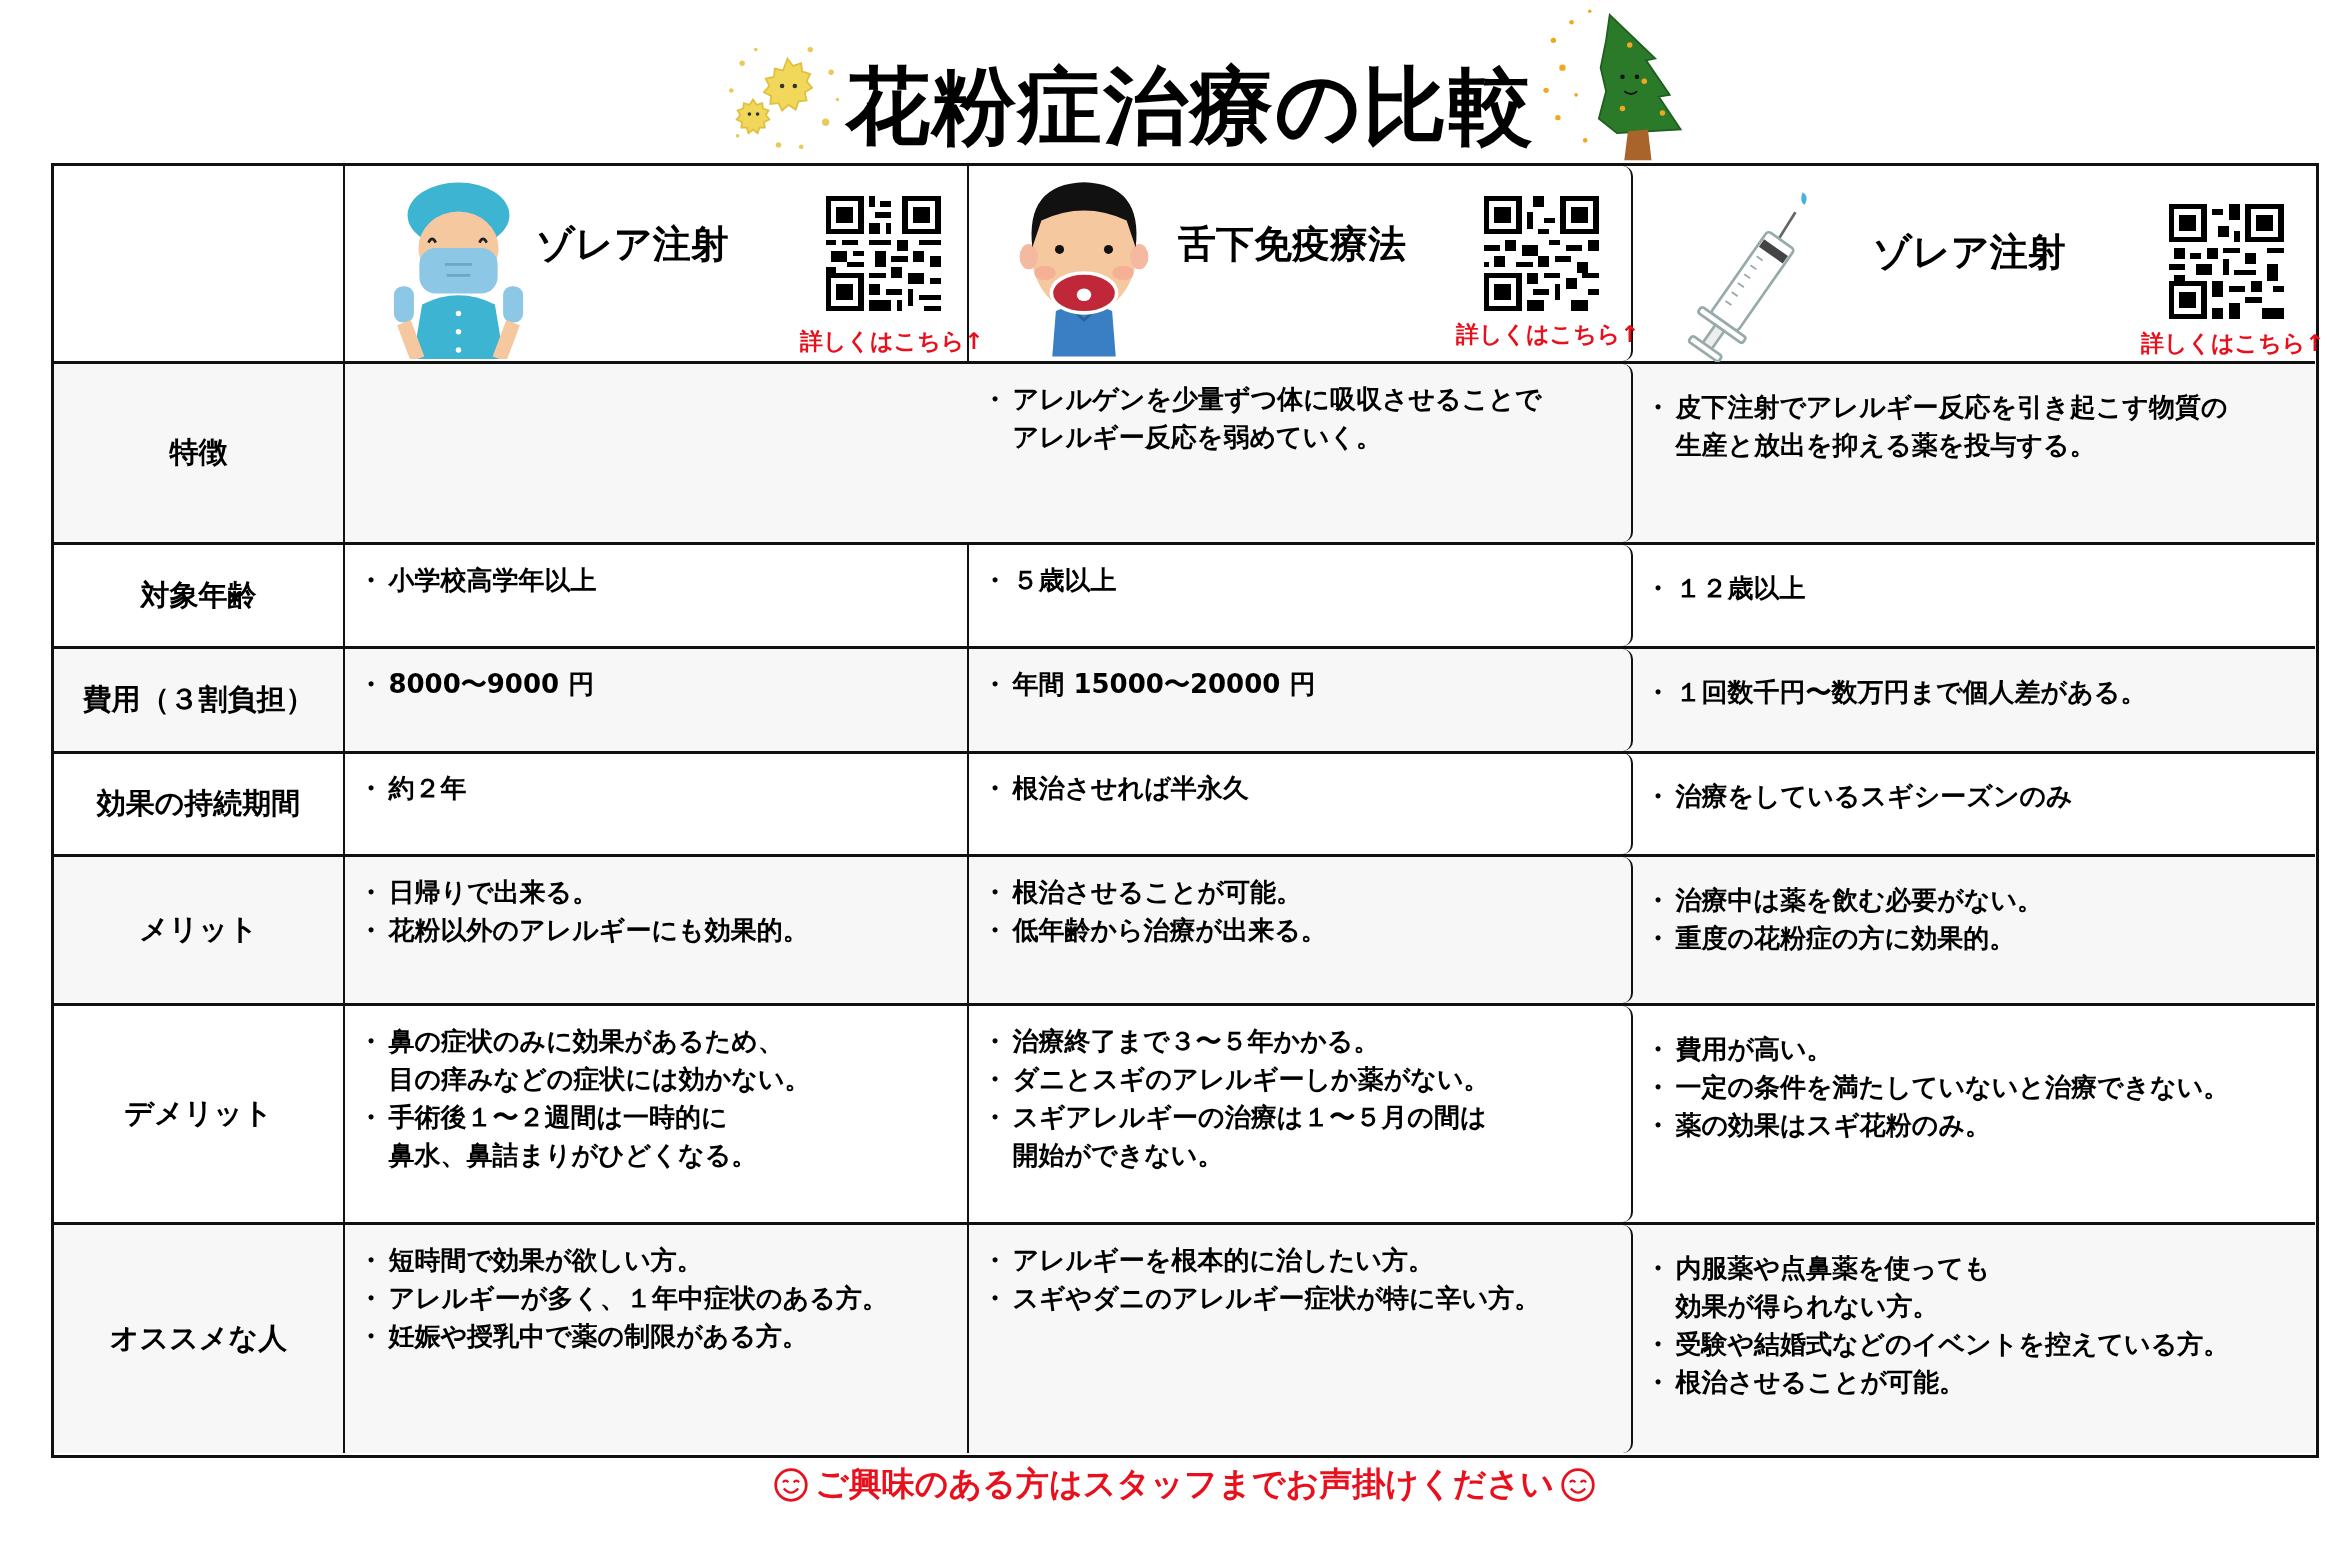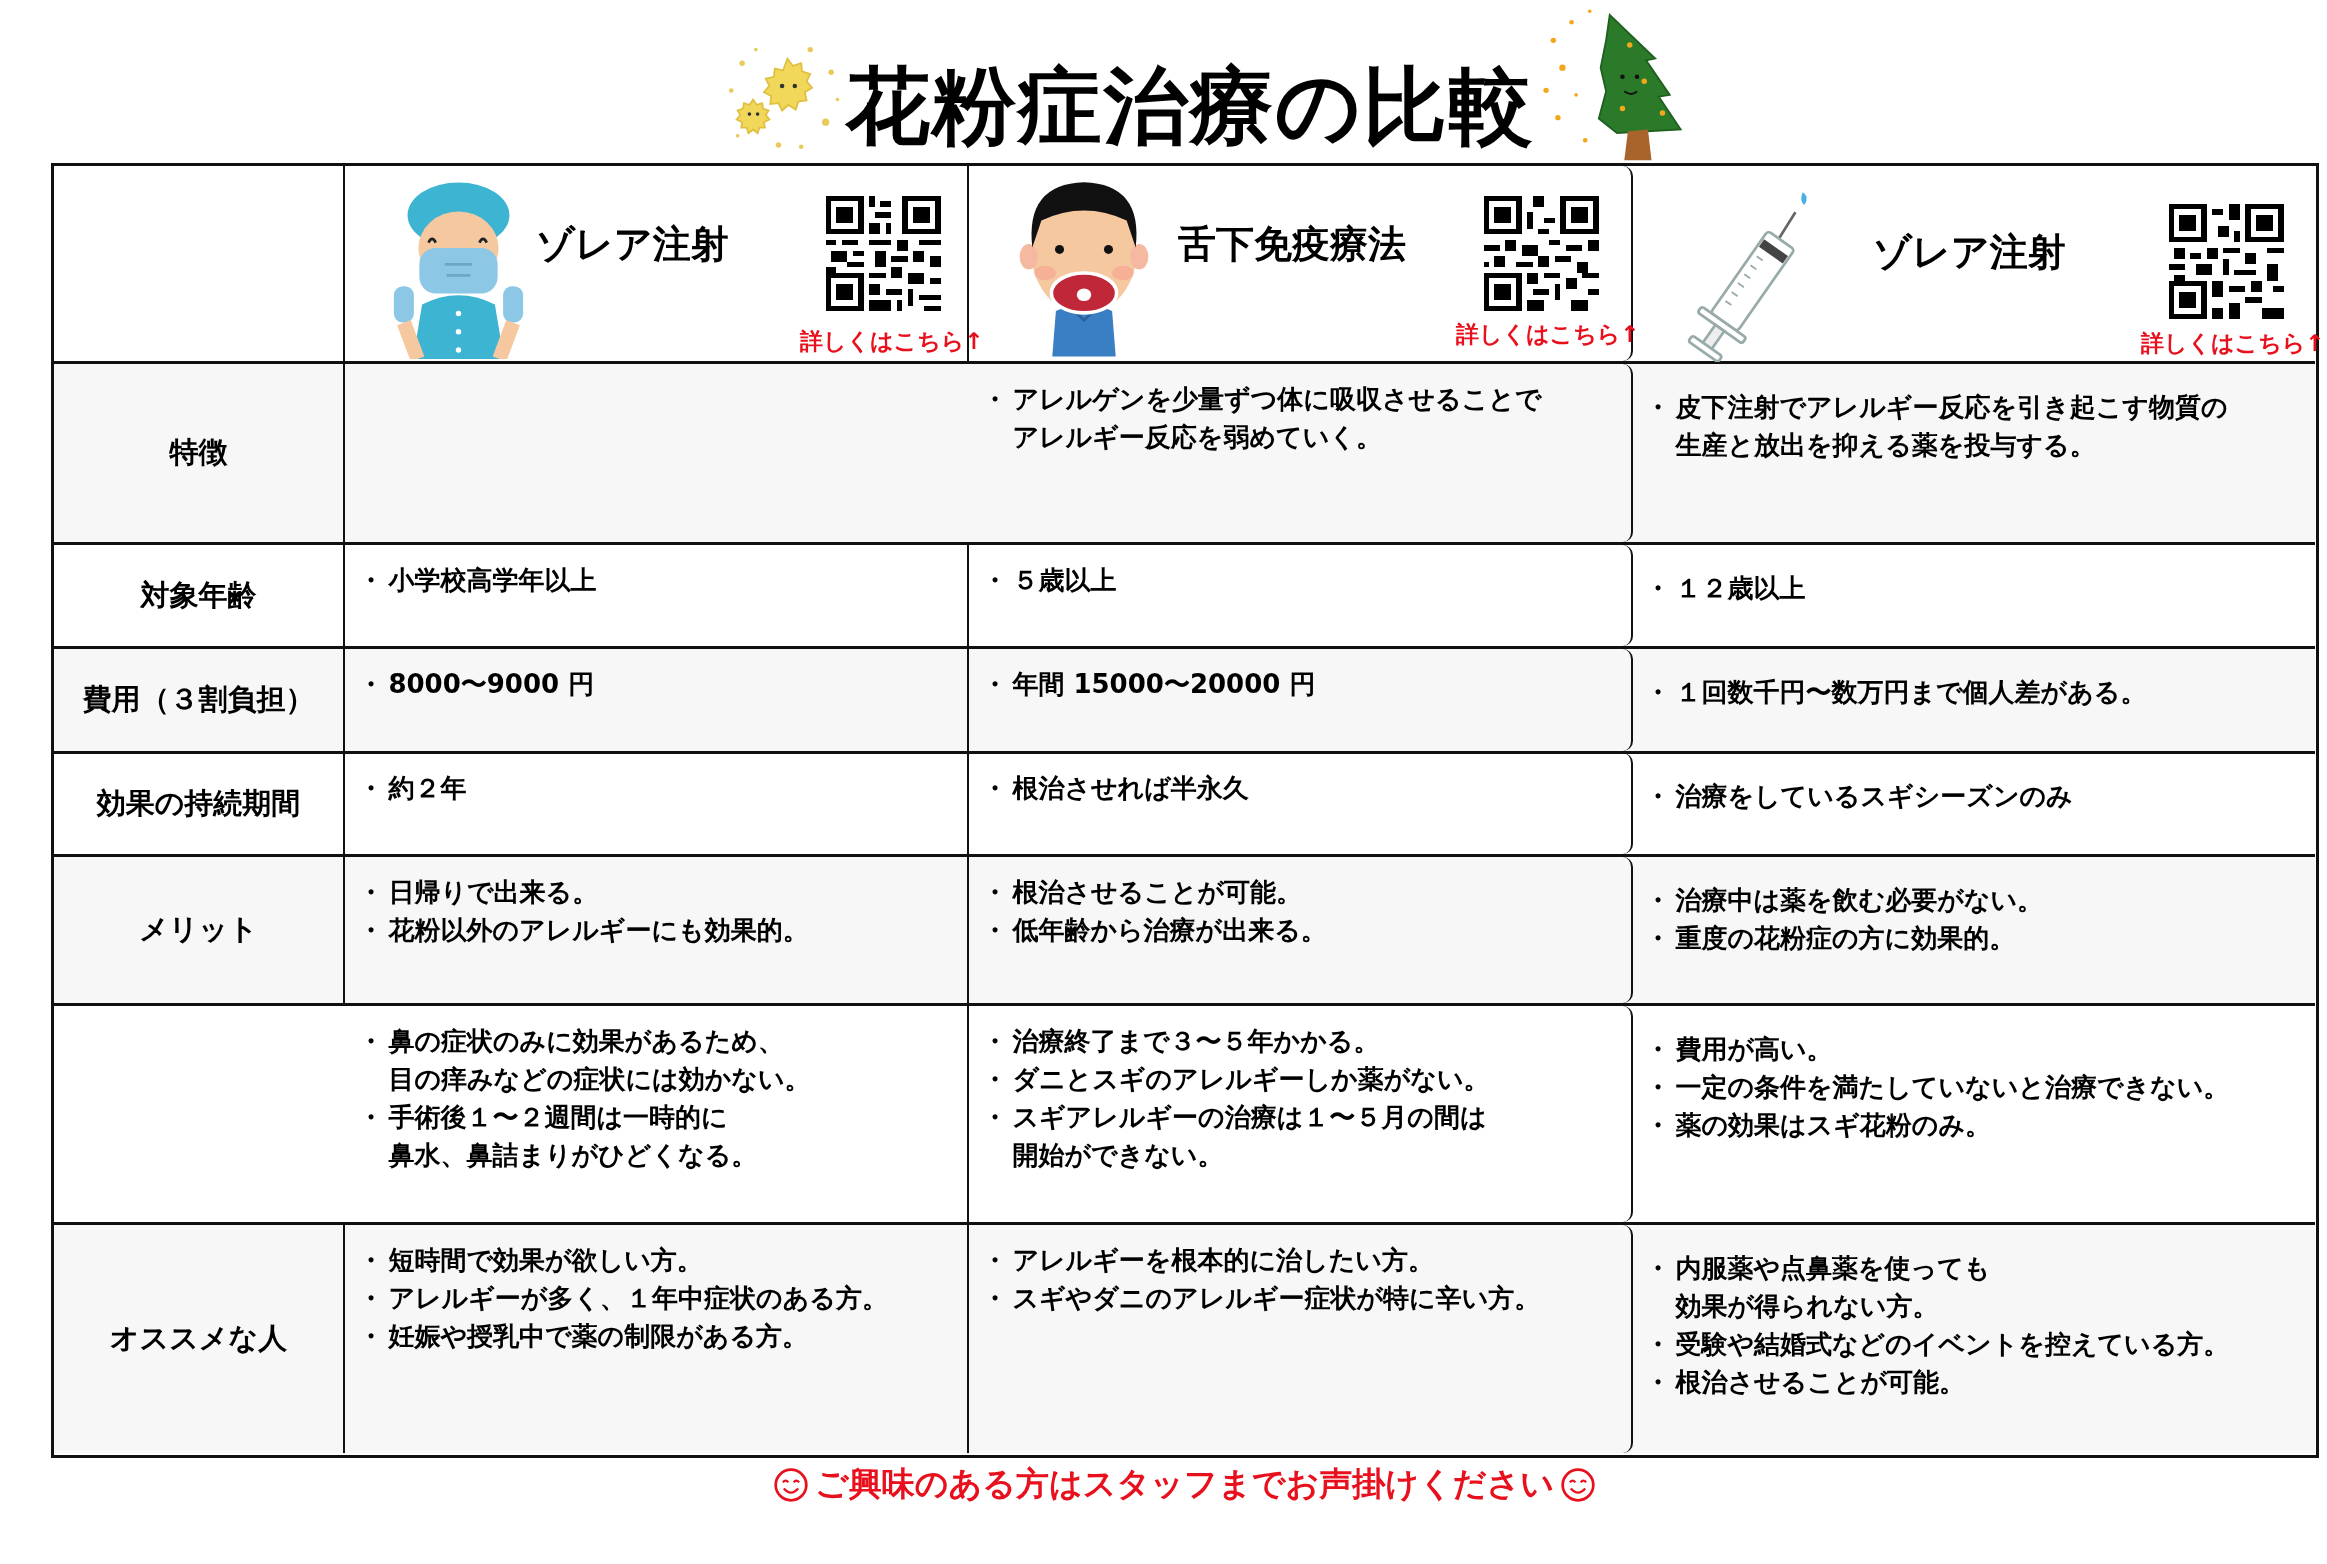--- a/index.html
+++ b/index.html
@@ -304,20 +304,23 @@
       </div>
     <div class="cell c3">
         <ul class="list">
       <li>治療中は薬を飲む必要がない。</li>
       <li>重度の花粉症の方に効果的。</li>
         </ul>
       </div>
   </div>
 
   <div class="row" style="top:840px;height:219px;">
+    <div class="cell c0">
+        <div class="label">デメリット</div>
+      </div>
     <div class="cell c1">
         <ul class="list">
       <li>鼻の症状のみに効果があるため、
 目の痒みなどの症状には効かない。</li>
       <li>手術後１〜２週間は一時的に
 鼻水、鼻詰まりがひどくなる。</li>
         </ul>
       </div>
     <div class="cell c2">
         <ul class="list">

